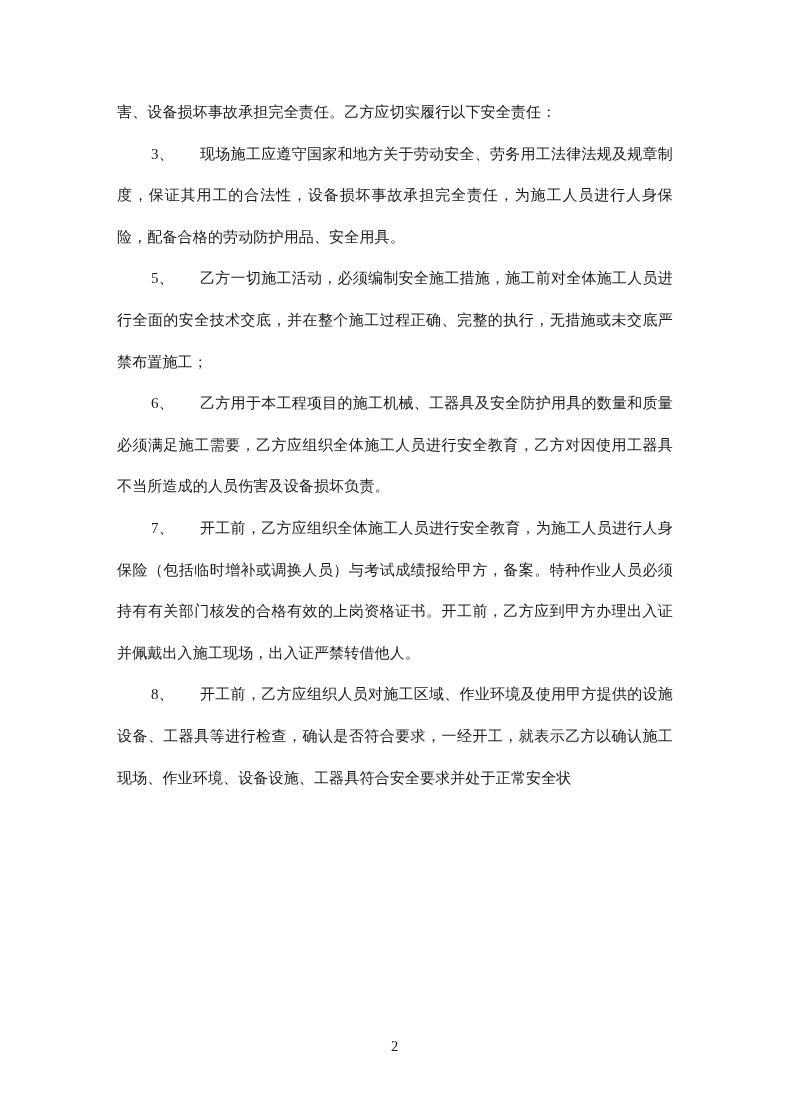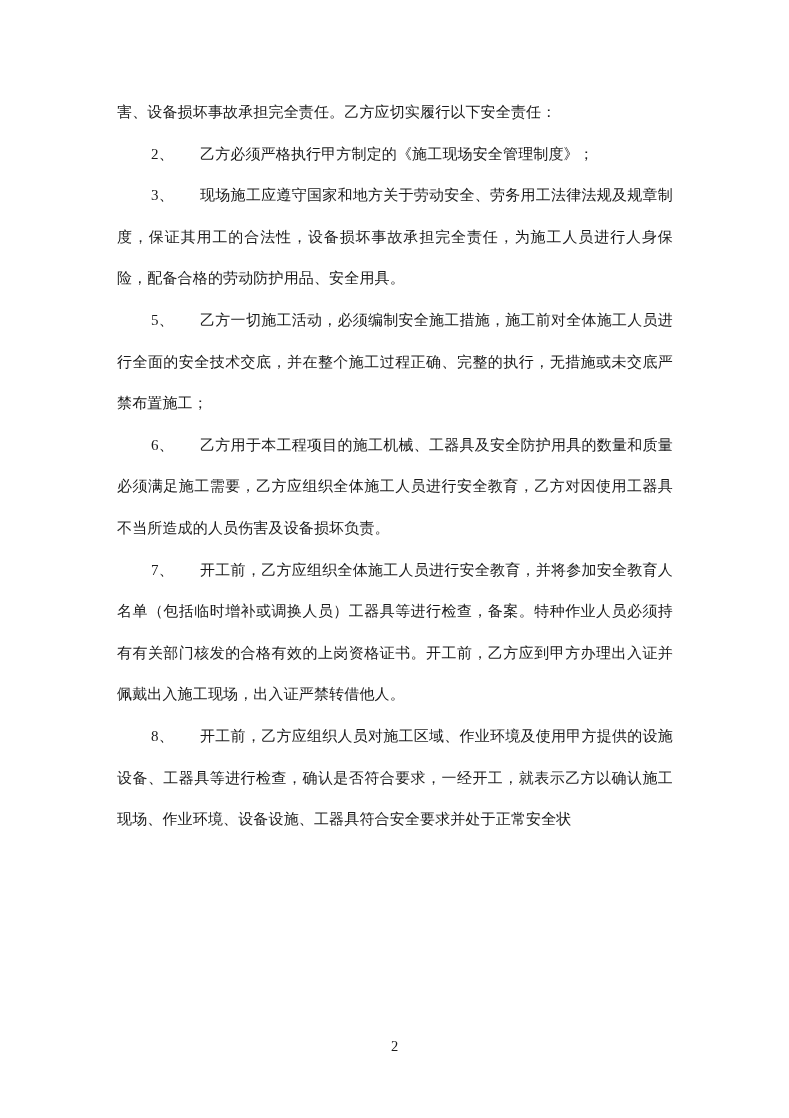--- a/index.html
+++ b/index.html
@@ -74,30 +74,29 @@
 </head>
 <body>
 
 <div class="page">
 
   <div class="doc-body">
 
     <p class="para continuation">害、设备损坏事故承担完全责任。乙方应切实履行以下安全责任：</p>
 
 
-    <p class="para clause"><span class="clause-num" style="min-width: 49px;">2、</span><span class="clause-text">乙方必须严格执行甲方制定的《施工现场安全管理制度》；</span></p>
 
     <p class="para clause"><span class="clause-num" style="min-width: 49px;">3、</span><span class="clause-text">现场施工应遵守国家和地方关于劳动安全、劳务用工法律法规及规章制度，保证其用工的合法性，设备损坏事故承担完全责任，为施工人员进行人身保险，配备合格的劳动防护用品、安全用具。</span></p>
 
 
     <p class="para clause"><span class="clause-num" style="min-width: 49px;">5、</span><span class="clause-text">乙方一切施工活动，必须编制安全施工措施，施工前对全体施工人员进行全面的安全技术交底，并在整个施工过程正确、完整的执行，无措施或未交底严禁布置施工；</span></p>
 
     <p class="para clause"><span class="clause-num" style="min-width: 49px;">6、</span><span class="clause-text">乙方用于本工程项目的施工机械、工器具及安全防护用具的数量和质量必须满足施工需要，乙方应组织全体施工人员进行安全教育，乙方对因使用工器具不当所造成的人员伤害及设备损坏负责。</span></p>
 
-    <p class="para clause"><span class="clause-num" style="min-width: 49px;">7、</span><span class="clause-text">开工前，乙方应组织全体施工人员进行安全教育，并将参加安全教育人名单（包括临时增补或调换人员）工器具等进行检查，备案。特种作业人员必须持有有关部门核发的合格有效的上岗资格证书。开工前，乙方应到甲方办理出入证并佩戴出入施工现场，出入证严禁转借他人。</span></p>
+    <p class="para clause"><span class="clause-num" style="min-width: 49px;">7、</span><span class="clause-text">开工前，乙方应组织全体施工人员进行安全教育，为施工人员进行人身保险（包括临时增补或调换人员）与考试成绩报给甲方，备案。特种作业人员必须持有有关部门核发的合格有效的上岗资格证书。开工前，乙方应到甲方办理出入证并佩戴出入施工现场，出入证严禁转借他人。</span></p>
 
     <p class="para clause"><span class="clause-num" style="min-width: 49px;">8、</span><span class="clause-text">开工前，乙方应组织人员对施工区域、作业环境及使用甲方提供的设施设备、工器具等进行检查，确认是否符合要求，一经开工，就表示乙方以确认施工现场、作业环境、设备设施、工器具符合安全要求并处于正常安全状</span></p>
 
   </div>
 
   <div class="page-number">2</div>
 
 </div>
 
 </body></html>

